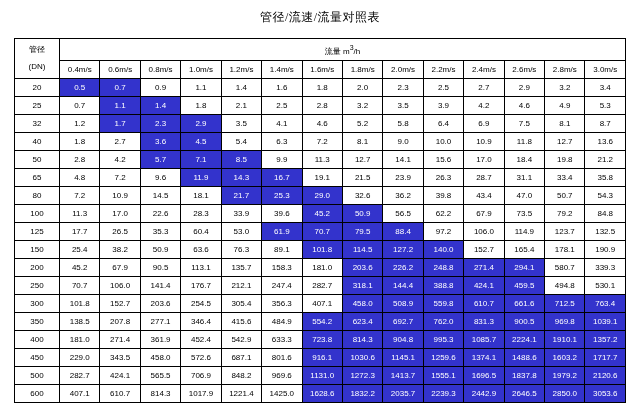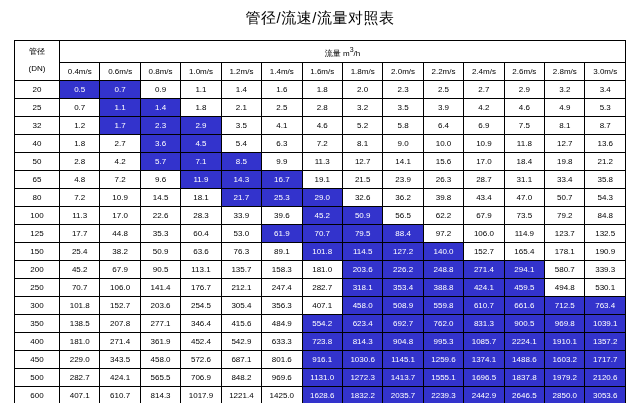--- a/index.html
+++ b/index.html
@@ -9,24 +9,25 @@
   }
   body {
     width: 640px;
     height: 403px;
     font-family: "Liberation Sans", sans-serif;
     color: #000000;
     overflow: hidden;
   }
   #page-title {
     text-align: center;
-    font-size: 15px;
+    font-size: 12px;
     font-weight: normal;
     margin: 9px 0 12px 0;
     letter-spacing: 0.5px;
+    font-family: Liberation Serif, serif;
   }
   .table-wrap {
     margin: 0 14px;
   }
   table.grid {
     border-collapse: collapse;
     width: 612px;
     table-layout: fixed;
   }
   table.grid th, table.grid td {
@@ -234,21 +235,21 @@
           <td>56.5</td>
           <td>62.2</td>
           <td>67.9</td>
           <td>73.5</td>
           <td>79.2</td>
           <td>84.8</td>
         </tr>
         <tr>
           <td class="dn">125</td>
           <td>17.7</td>
-          <td>44.8</td>
+          <td>26.5</td>
           <td>35.3</td>
           <td>60.4</td>
           <td>53.0</td>
           <td class="hl">61.9</td>
           <td class="hl">70.7</td>
           <td class="hl">79.5</td>
           <td class="hl">88.4</td>
           <td>97.2</td>
           <td>106.0</td>
           <td>114.9</td>
@@ -292,21 +293,21 @@
         <tr>
           <td class="dn">250</td>
           <td>70.7</td>
           <td>106.0</td>
           <td>141.4</td>
           <td>176.7</td>
           <td>212.1</td>
           <td>247.4</td>
           <td>282.7</td>
           <td class="hl">318.1</td>
-          <td class="hl">353.4</td>
+          <td class="hl">144.4</td>
           <td class="hl">388.8</td>
           <td class="hl">424.1</td>
           <td class="hl">459.5</td>
           <td>494.8</td>
           <td>530.1</td>
         </tr>
         <tr>
           <td class="dn">300</td>
           <td>101.8</td>
           <td>152.7</td>

